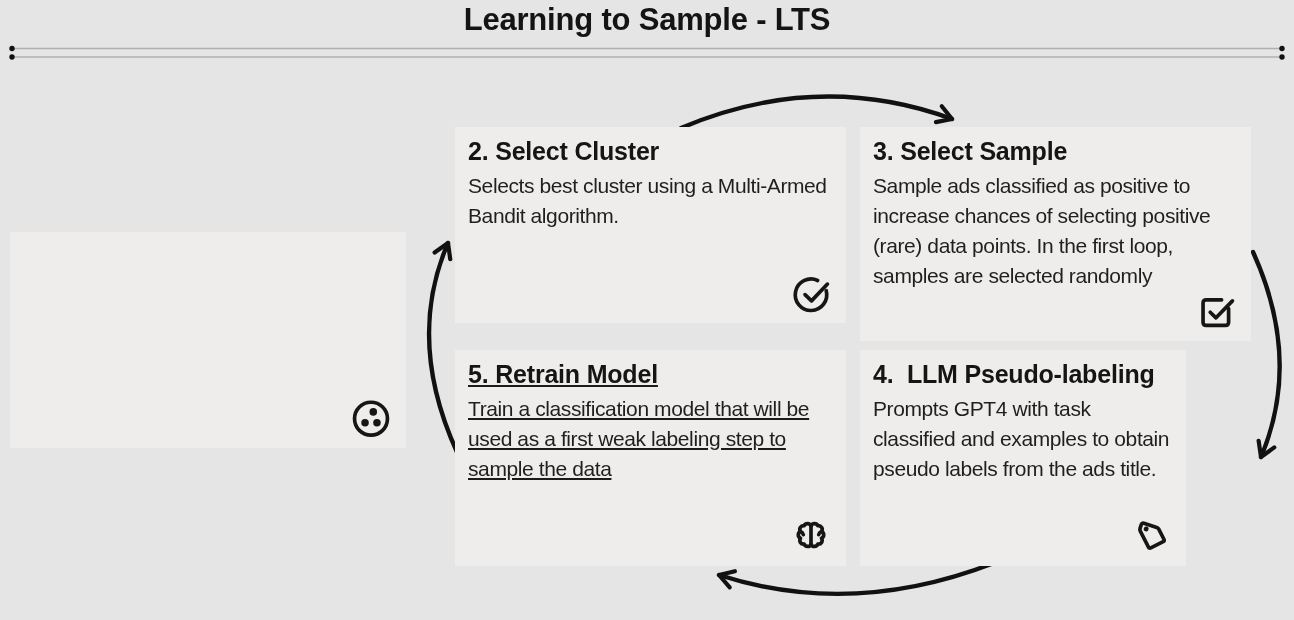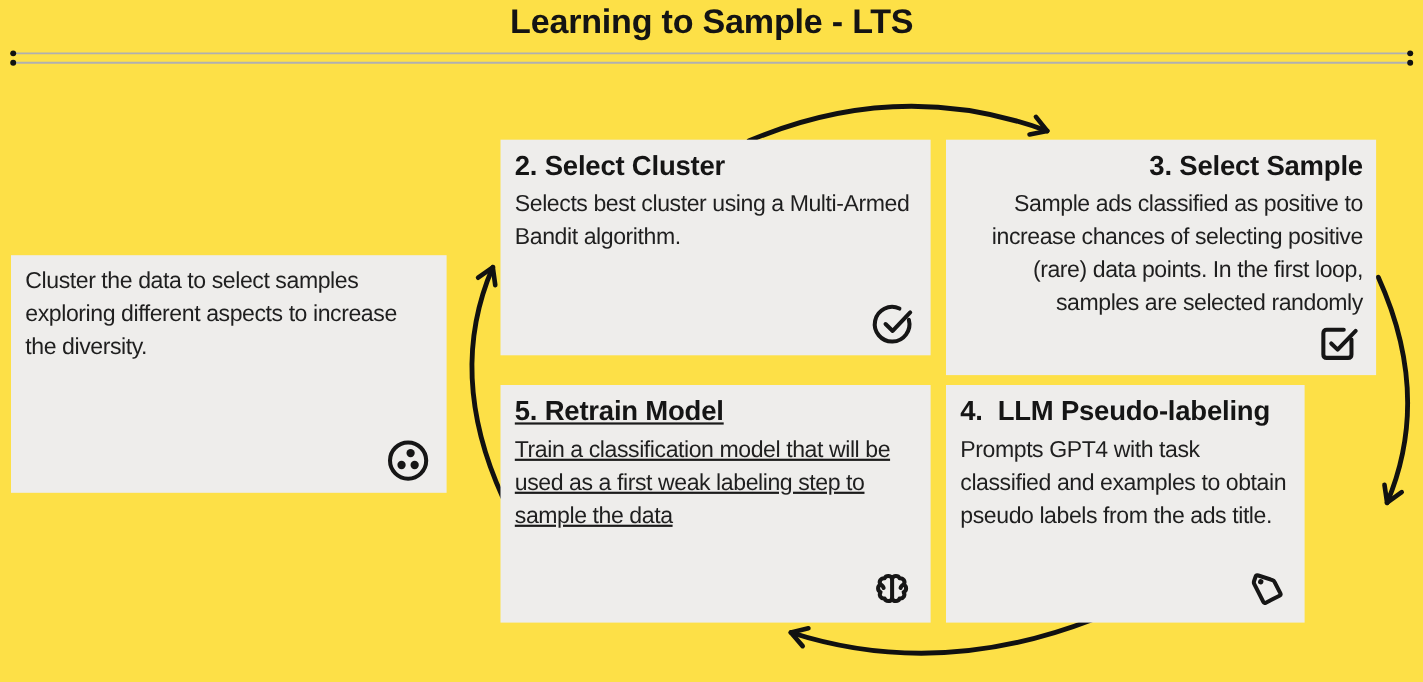--- a/index.html
+++ b/index.html
@@ -1,39 +1,39 @@
 <!DOCTYPE html>
 <html><head>
 <meta charset="utf-8">
 <style>
   html,body { margin:0; padding:0; background:#ffffff; }
   #canvas {
     position:relative; width:1294px; height:620px; overflow:hidden;
-    background:#fde047; font-family:"Liberation Sans", sans-serif; color:#1b1b1b;
+    background:#e5e5e5; font-family:"Liberation Sans", sans-serif; color:#1b1b1b;
   }
   #title {
     position:absolute; top:1px; left:0; width:100%;
     text-align:center; font-size:31px; line-height:37px; font-weight:700;
     color:#141414; letter-spacing:-0.2px;
   }
   #arrow-layer { position:absolute; left:0; top:0; width:1294px; height:620px; pointer-events:none; }
   .box {
     position:absolute; background:#eeedeb; box-sizing:border-box;
     padding:9px 12px 8px 13px;
   }
   .box h2 {
     margin:0 0 5px 0; font-size:25px; line-height:30px; font-weight:700;
     color:#151515; letter-spacing:-0.2px; white-space:pre-wrap;
   }
   .box p {
     margin:0; font-size:21px; line-height:30px; color:#1f1f1f; letter-spacing:-0.4px;
   }
   #box-1 { left:10px;  top:232px; width:396px; height:216px; }
   #box-2 { left:455px; top:127px; width:391px; height:196px; }
-  #box-3 { left:860px; top:127px; width:391px; height:214px;text-align:right; }
+  #box-3 { left:860px; top:127px; width:391px; height:214px; }
   #box-5 { left:455px; top:350px; width:391px; height:216px;text-decoration:underline; }
   #box-4 { left:860px; top:350px; width:326px; height:216px; }
   .corner-icon { position:absolute; right:14px; bottom:9px; width:42px; height:42px; }
   .corner-icon svg { width:100%; height:100%; display:block; }
   .ic-stroke { fill:none; stroke:#161616; stroke-width:2.1; stroke-linecap:round; stroke-linejoin:round; }
   .ic-fill { fill:#161616; stroke:none; }
 </style>
 </head>
 <body>
 
@@ -59,21 +59,20 @@
 
     <g fill="none" stroke="#111111" stroke-width="4.4" stroke-linecap="round">
       <path d="M 681 128 Q 818 70 952 119" marker-end="url(#ah)"></path>
       <path d="M 1253 252 Q 1302 360 1261 457" marker-end="url(#ah)"></path>
       <path d="M 994 563 Q 852 618 719 575" marker-end="url(#ah)"></path>
       <path d="M 457 452 Q 406 340 448 243" marker-end="url(#ah)"></path>
     </g>
   </svg>
 
   <div class="box" id="box-1">
-    <p>Cluster the data to select samples exploring different aspects to increase the diversity.</p>
     <span class="corner-icon">
       <svg viewBox="0 0 24 24">
         <circle class="ic-stroke" cx="12" cy="12.4" r="9.4" stroke-width="2.4"></circle>
         <circle class="ic-fill" cx="13.3" cy="8.5" r="2.15"></circle>
         <circle class="ic-fill" cx="8.6" cy="14.7" r="2.15"></circle>
         <circle class="ic-fill" cx="15.4" cy="14.7" r="2.15"></circle>
       </svg>
     </span>
   </div>
 

